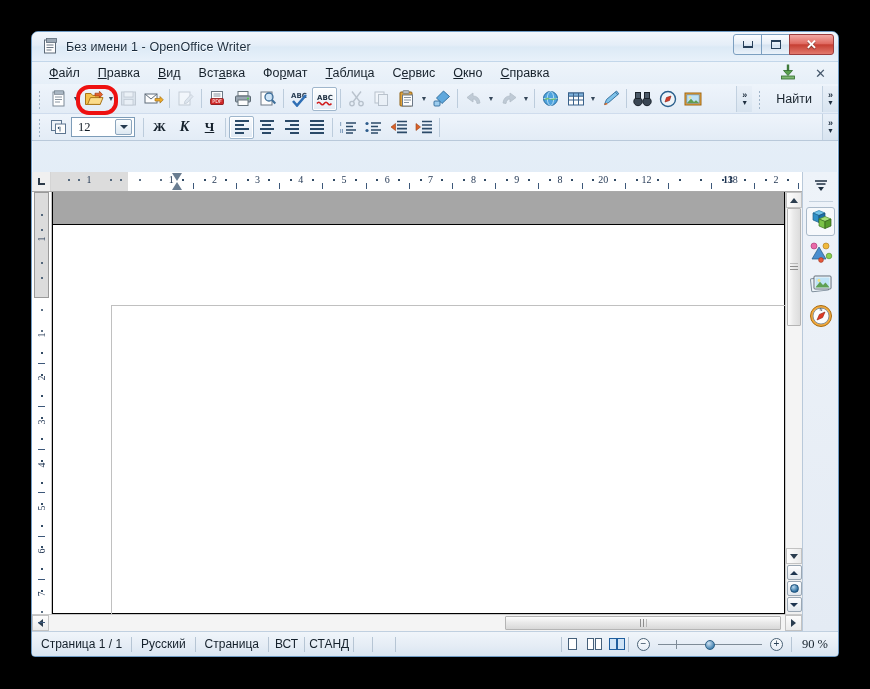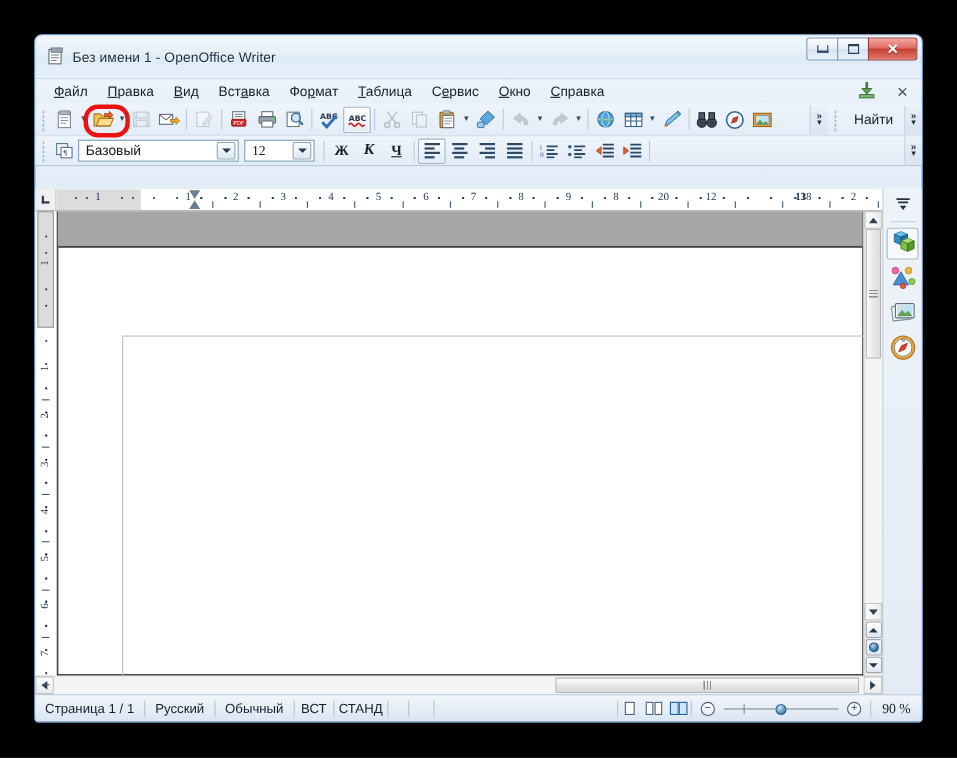--- a/index.html
+++ b/index.html
@@ -19,21 +19,21 @@
     width:808px; height:626px;
     border-radius:7px 7px 4px 4px;
     background:linear-gradient(180deg,#e9f1f9 0%, #dfeaf5 40%, #d6e4f2 100%);
     border:1px solid #6f9bc4;
     box-shadow:0 0 0 1px rgba(255,255,255,.45) inset, 0 2px 10px rgba(0,0,0,.5);
     overflow:hidden;
   }
 
   
   #titlebar {
-    height:40px;
+    height:30px;
     position:relative;
     background:linear-gradient(180deg,#f2f7fc 0%, #e5eef8 45%, #dceaf6 52%, #e8f1fa 100%);
     border-bottom:1px solid #c3d7ea;
     display:flex; align-items:center;
   }
   #title-icon {
     width:17px;height:17px;margin-left:10px;margin-right:7px;
     position:relative;flex:none;
   }
   #title-text {
@@ -601,26 +601,20 @@
     <span class="grip"></span>
 
     <span class="tb-btn">
       <svg width="17" height="16" viewBox="0 0 17 16">
         <rect x="1.5" y="1.5" width="10" height="10" fill="#eef3f8" stroke="#5c7590"></rect>
         <rect x="5.5" y="5" width="10" height="9.5" fill="#fdfdfd" stroke="#5c7590"></rect>
         <text x="7.2" y="12" font-size="6" fill="#33506d" font-family="DejaVu Sans, sans-serif">¶</text>
       </svg>
     </span>
 
-    <span class="combo style" style="width:146px">
-      <span class="val">Базовый</span>
-      <span class="dd">
-          <i class="tri-dn"></i>
-        </span>
-    </span>
 
 
     <span class="combo" style="width:64px">
       <span class="val">12</span>
       <span class="dd">
           <i class="tri-dn"></i>
         </span>
     </span>
 
     <span class="tb-sep"></span>
@@ -992,21 +986,21 @@
         </span>
       </div>
     </div>
   </div>
 
   <div id="statusbar">
     <span class="sb-cell">Страница 1 / 1</span>
     <span class="sb-vsep"></span>
     <span class="sb-cell">Русский</span>
     <span class="sb-vsep"></span>
-    <span class="sb-cell">Обычный</span>
+    <span class="sb-cell">Страница</span>
     <span class="sb-vsep"></span>
     <span class="sb-cell" style="padding:0 6px">ВСТ</span>
     <span class="sb-vsep"></span>
     <span class="sb-cell" style="padding:0 4px">СТАНД</span>
     <span class="sb-vsep"></span>
     <span class="sb-cell" style="width:18px"></span>
     <span class="sb-vsep"></span>
     <span class="sb-cell" style="width:22px"></span>
     <span class="sb-vsep"></span>
     <span class="sb-cell sb-flex"></span>

